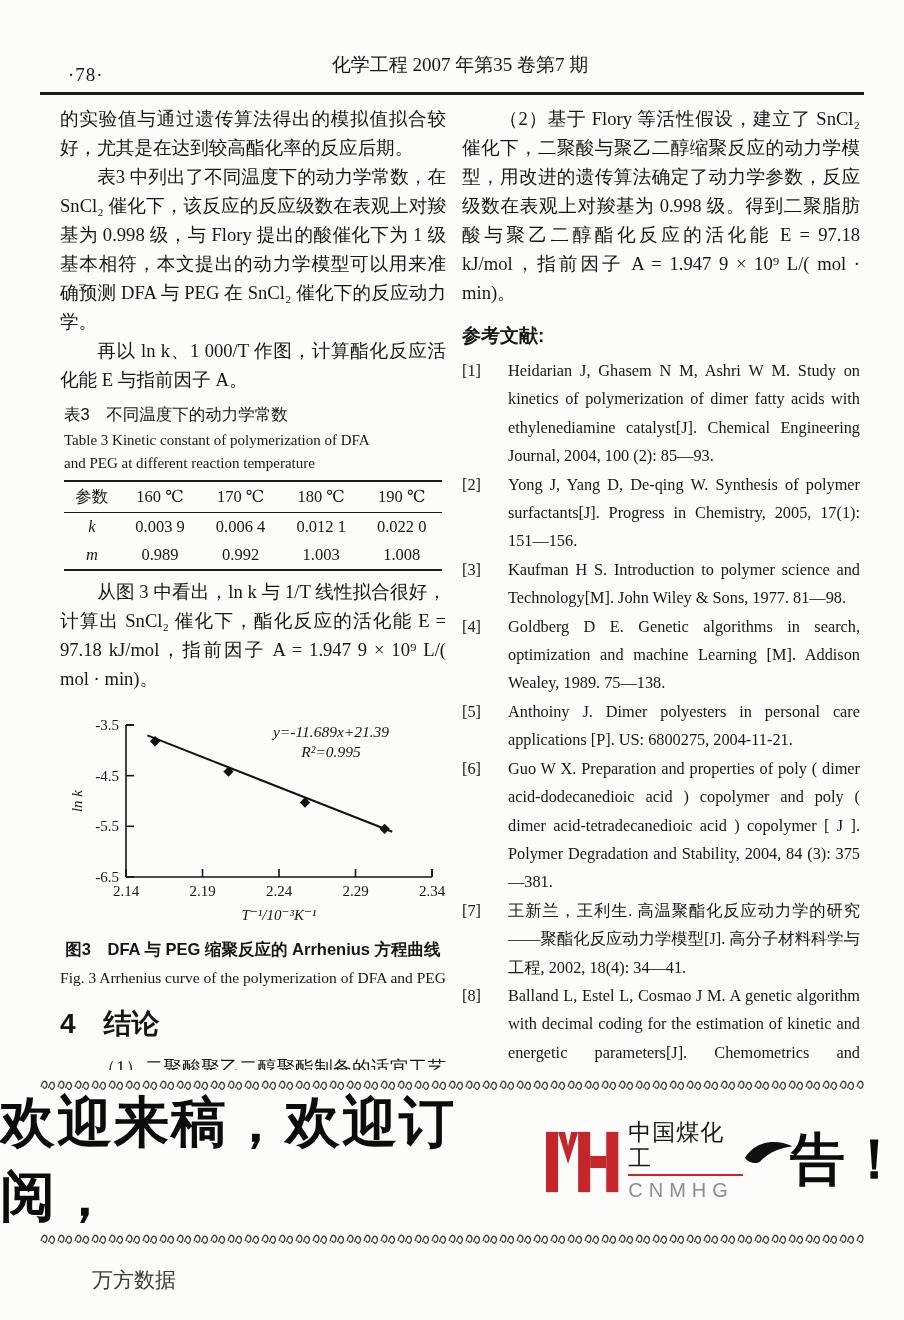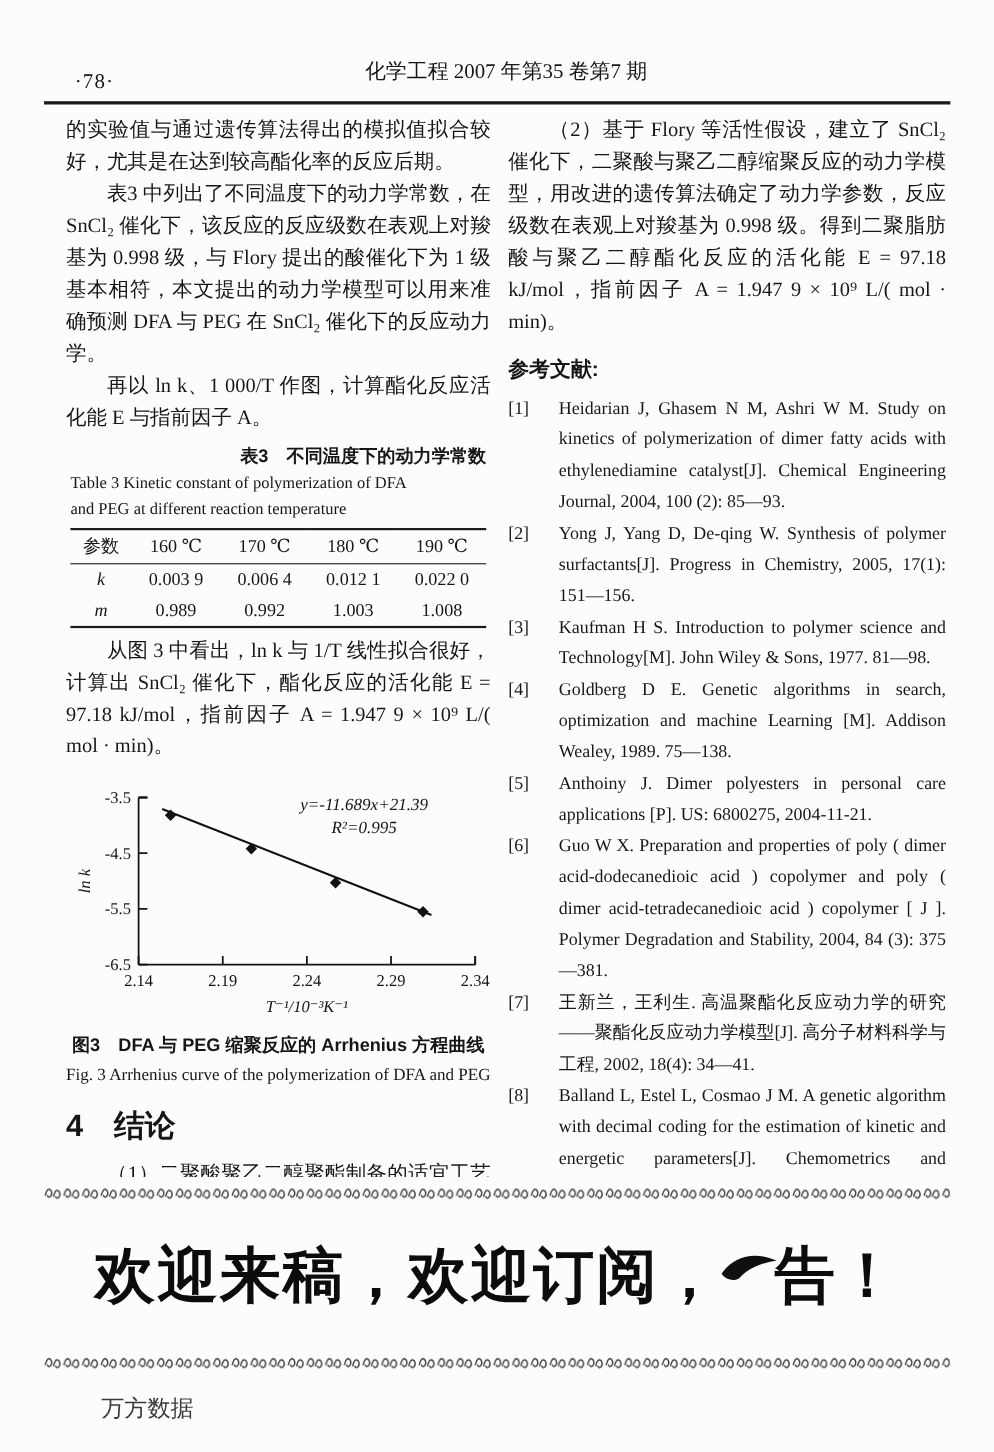--- a/index.html
+++ b/index.html
@@ -15,21 +15,21 @@
   .hdr .jtitle { position:absolute; left:0; right:0; top:2px; text-align:center; font-size:19px; }
   .hdr-rule { position:absolute; top:92px; left:40px; width:824px; height:3px; background:#1c1c1c; }
   
   .cols { position:absolute; top:104px; left:60px; width:800px; height:966px; display:flex; gap:16px; overflow:hidden; }
   .colL { width:386px; }
   .colR { width:398px; }
   p.body { font-size:18.6px; line-height:29px; text-align:justify; }
   p.indent { text-indent:2em; }
   
   .tbl-wrap { margin:10px 4px 6px 4px; }
-  .tbl-title-zh { text-align:right; font-weight:bold; font-size:16.5px; margin-top:4px;
+  .tbl-title-zh { text-align:left; font-weight:normal; font-size:16.5px; margin-top:4px;
                   font-family:"Liberation Sans","DejaVu Sans",sans-serif; }
   .tbl-title-en { font-size:15px; margin-top:6px; }
   table.kin { width:100%; border-collapse:collapse; margin-top:8px;
               border-top:2.4px solid #1b1b1b; border-bottom:2.4px solid #1b1b1b; }
   table.kin th, table.kin td { font-size:16.5px; text-align:center; padding:4px 2px; font-weight:normal; }
   table.kin thead th { border-bottom:1.3px solid #1b1b1b; }
   td.it, .it { font-style:italic; }
   
   .fig { margin-top:14px; }
   .fig svg { display:block; margin-left:2px; }
@@ -204,20 +204,33 @@
         <pattern id="wavep" width="17" height="16" patternUnits="userSpaceOnUse">
           <path d="M1 11 Q3 3 6 6 Q8 8.5 6 11.5 Q4 13.5 2.8 10.5 M8.5 12 Q10.5 4 13.5 7 Q15.5 9.5 13.5 12.5 Q11.5 14.5 10.3 11.5" stroke="#3c3c3c" fill="none" stroke-width="1.3"></path>
         </pattern>
       </defs>
       <rect x="0" y="0" width="824" height="16" fill="url(#wavep)"></rect>
     </svg>
   </div>
 
   <div class="banner">
     <span class="big">欢迎来稿，欢迎订阅，</span>
+    <span class="logo">
+      <svg width="78" height="74" viewBox="0 0 74 72">
+        <rect x="0" y="8" width="12" height="60" fill="#c5262c"></rect>
+        <path d="M12 8 L22 40 L32 8 L25 8 L22 22 L19 8 Z" fill="#c5262c"></path>
+        <rect x="32" y="8" width="12" height="60" fill="#c5262c"></rect>
+        <rect x="60" y="8" width="12" height="60" fill="#c5262c"></rect>
+        <rect x="44" y="32" width="16" height="12" fill="#c5262c"></rect>
+      </svg>
+      <span class="logo-txt">
+        <span class="logo-zh">中国煤化工</span>
+        <span class="logo-en">CNMHG</span>
+      </span>
+    </span>
     <svg class="swoosh" width="56" height="30" viewBox="0 0 56 30">
       <path d="M2 22 C14 4 34 2 52 10 C38 12 26 17 18 26 C14 29 6 28 2 22 Z" fill="#101010"></path>
     </svg>
     <span class="big">告！</span>
   </div>
 
   <div class="wave bot">
     <svg width="824" height="16">
         <rect x="0" y="0" width="824" height="16" fill="url(#wavep)"></rect>
       </svg>

